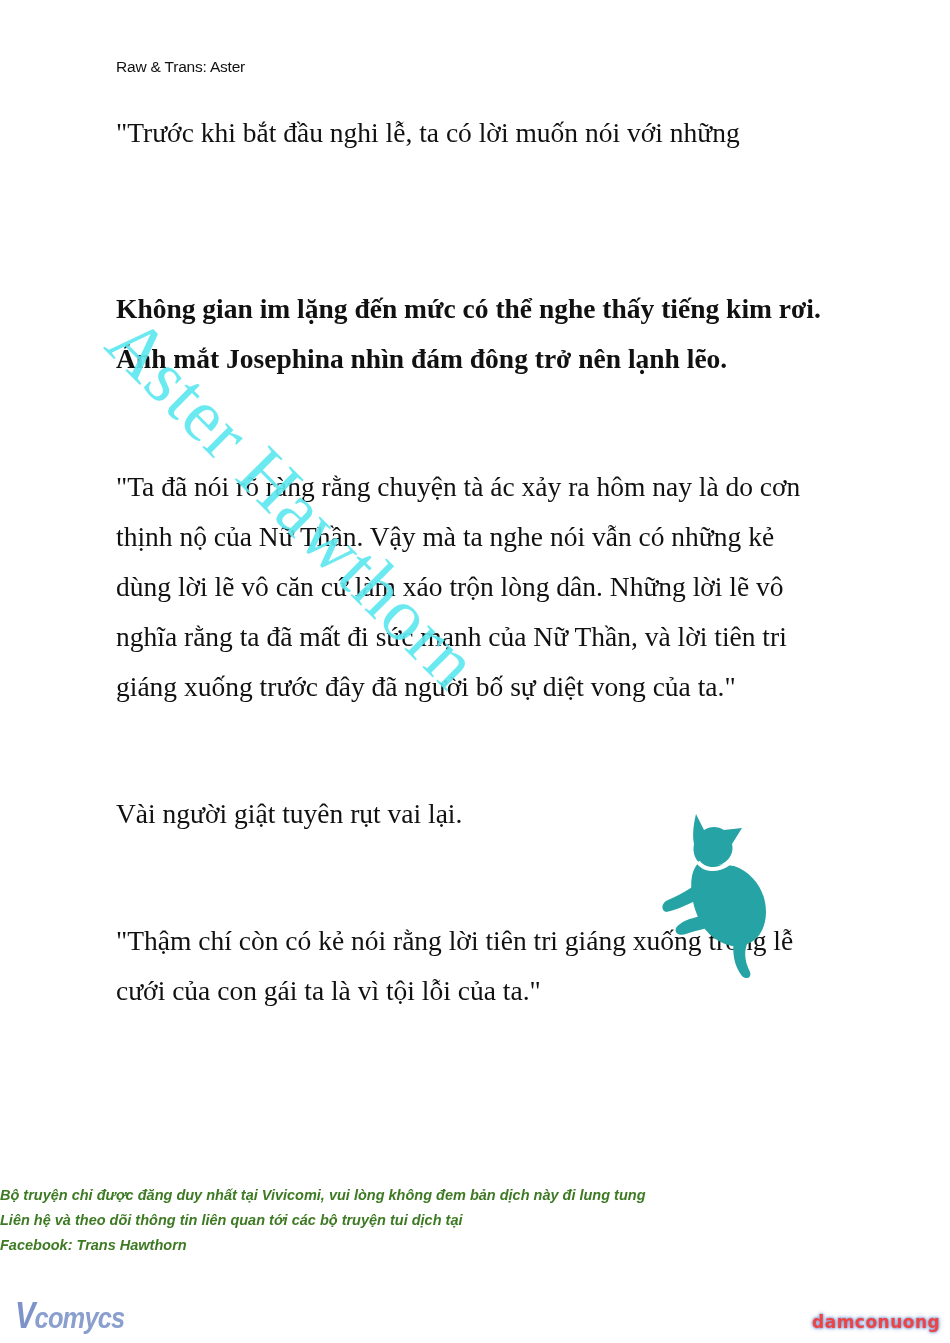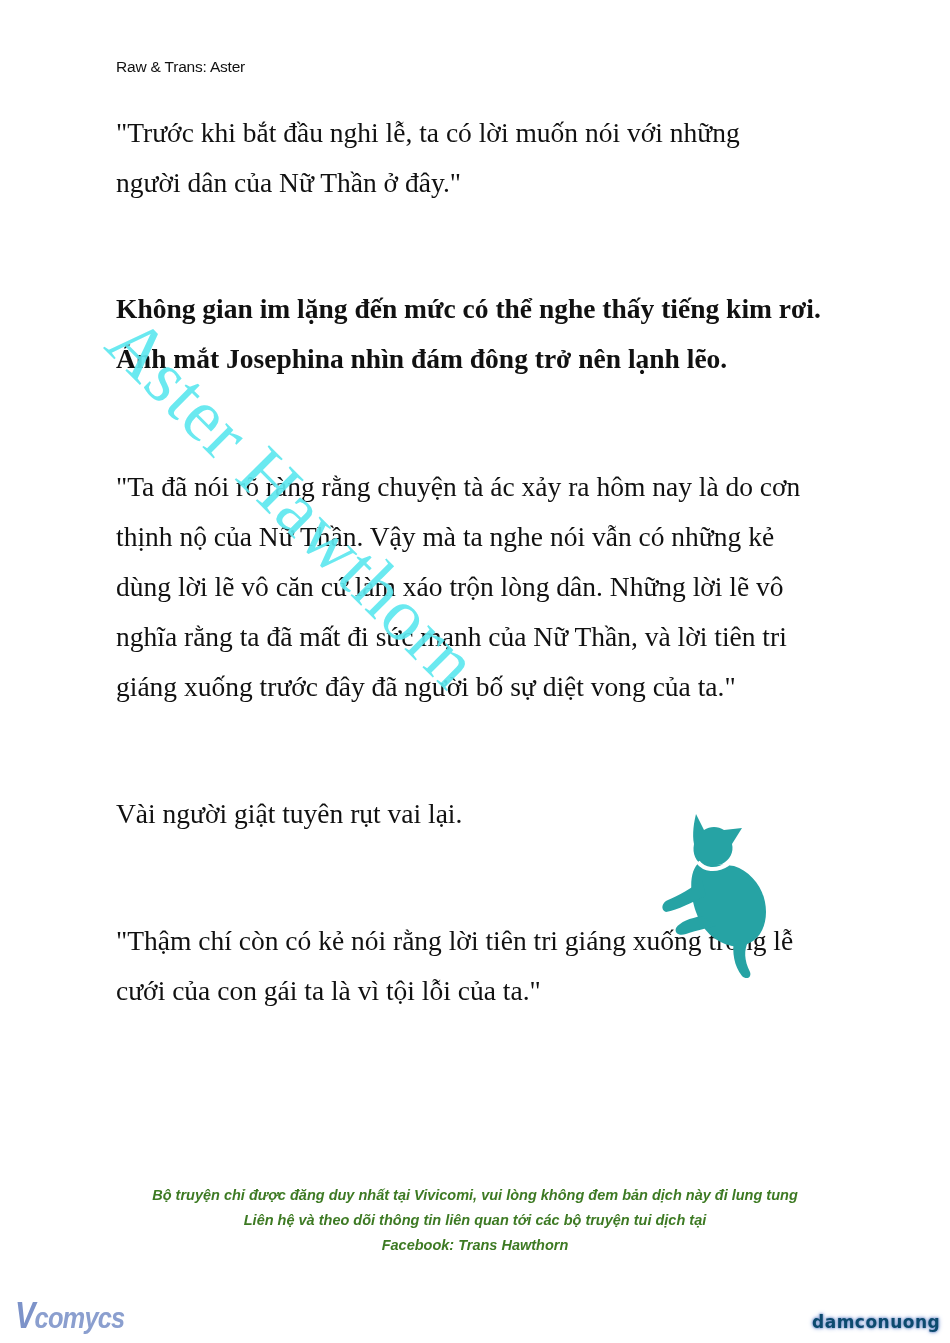--- a/index.html
+++ b/index.html
@@ -76,21 +76,20 @@
       top: 800px;
       width: 130px;
       height: 180px;
       z-index: 3;
     }
 
     .notice {
       position: absolute;
       left: 0;
       width: 950px;
-      text-align: center;
       font-family: "Liberation Sans", sans-serif;
       font-style: italic;
       font-weight: bold;
       font-size: 14.5px;
       color: #3d7a23;
     }
     .notice-1 { top: 1187px; }
     .notice-2 { top: 1212px; }
     .notice-3 { top: 1237px; }
 
@@ -111,35 +110,34 @@
       font-size: 36px;
       color: #7d93c9;
     }
     .logo-damconuong {
       position: absolute;
       left: 812px;
       top: 1312px;
       font-family: "DejaVu Sans", sans-serif;
       font-weight: bold;
       font-size: 17px;
-      color: #0c4a6e;
+      color: #ef4444;
       text-shadow: 0 0 3px #8ea6d8, 0 0 5px #8ea6d8, 0 0 2px #6f88c4;
       letter-spacing: 0.5px;
     }
   </style>
 </head>
 <body>
 
 <div class="page">
 
   <div class="header-credit">Raw &amp; Trans: Aster</div>
 
   <div class="body-text p1">
     <span class="line">"Trước khi bắt đầu nghi lễ, ta có lời muốn nói với những</span>
-    <span class="line">người dân của Nữ Thần ở đây."</span>
   </div>
 
   <div class="body-text p2">
     <span class="line">Không gian im lặng đến mức có thể nghe thấy tiếng kim rơi.</span>
     <span class="line">Ánh mắt Josephina nhìn đám đông trở nên lạnh lẽo.</span>
   </div>
 
   <div class="body-text p3">
     <span class="line">"Ta đã nói rõ ràng rằng chuyện tà ác xảy ra hôm nay là do cơn</span>
     <span class="line">thịnh nộ của Nữ Thần. Vậy mà ta nghe nói vẫn có những kẻ</span>

